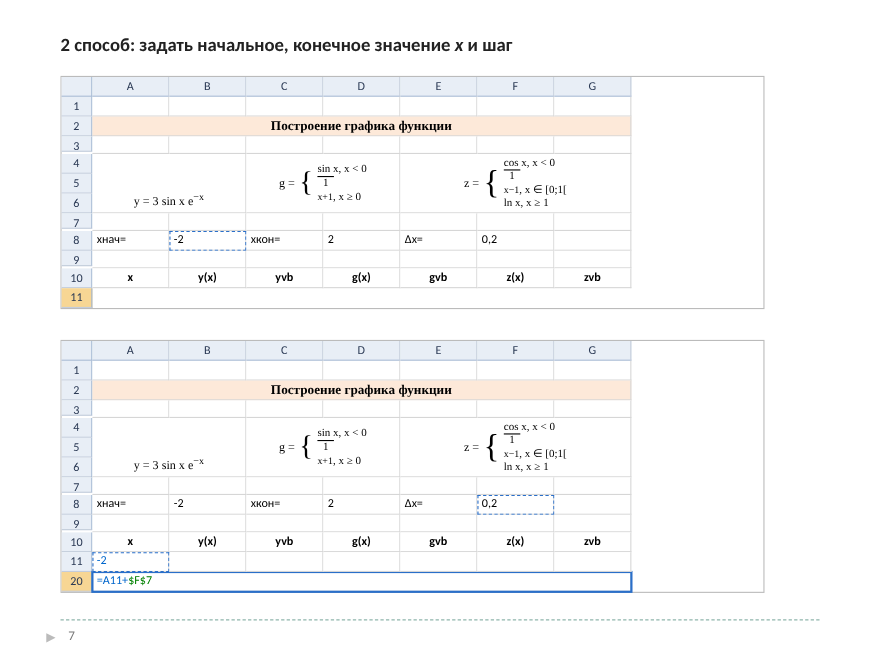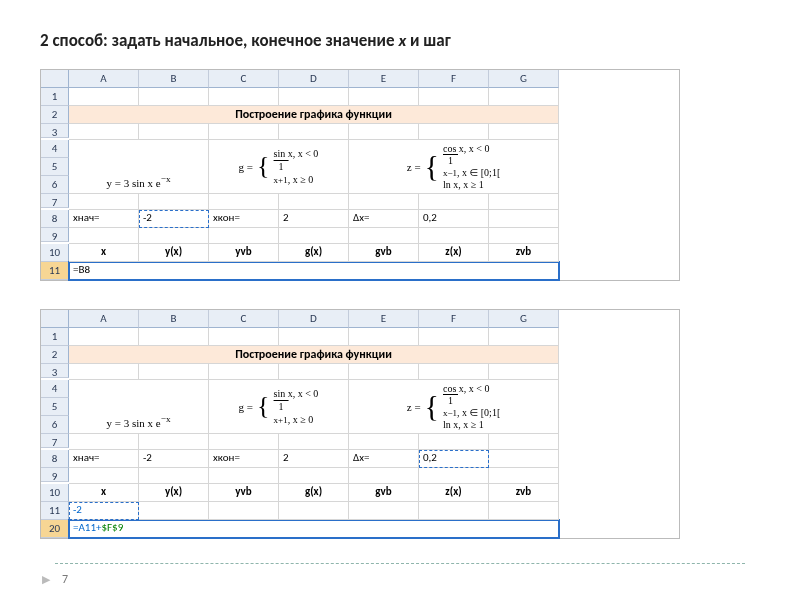--- a/index.html
+++ b/index.html
@@ -7,21 +7,21 @@
     margin: 0;
     padding: 0;
     font-family: Calibri, Arial, sans-serif;
     font-size: 12px;
     background: #fff;
     width: 800px;
     height: 600px;
     position: relative;
   }
   .slide {
-    padding: 30px 55px 20px 40px;
+    padding: 30px 55px 20px 55px;
   }
   .title {
     font-size: 17px;
     font-weight: bold;
     color: #222;
     margin-bottom: 18px;
   }
   .title .ital { font-style: italic; }
   .sheet {
     border: 1px solid #bbb;
@@ -61,21 +61,21 @@
     border-right: 1px solid #d6d6d6;
     border-bottom: 1px solid #d6d6d6;
     padding: 1px 4px;
     min-height: 16px;
     font-size: 11px;
     position: relative;
     background: #fff;
   }
   .cell.bold { font-weight: bold; text-align: center; }
   .cell.r { text-align: left; }
-  .span7 { grid-column: span 7; text-align: center; font-weight: bold; background: #fde9d9; font-size: 12px; }
+  .span7 { grid-column: span 7; text-align: center; font-weight: bold; background: #fde9d9; font-size: 12px; font-family: Liberation Serif, serif; }
   .eq { font-family: 'Cambria Math','Times New Roman',serif; font-size: 11px; }
   .selcell { outline: 2px solid #2a6fc9; outline-offset: -1px; }
   .dashed { outline: 1px dashed #2a6fc9; outline-offset: -1px; }
   .formula {
     grid-column: span 7;
     font-size: 11px;
     padding: 1px 4px;
     border-bottom: 1px solid #d6d6d6;
     border-right: 1px solid #d6d6d6;
   }
@@ -208,21 +208,20 @@
       <div class="rowh">10</div>
       <div class="cell bold">x</div>
       <div class="cell bold">y(x)</div>
       <div class="cell bold">yvb</div>
       <div class="cell bold">g(x)</div>
       <div class="cell bold">gvb</div>
       <div class="cell bold">z(x)</div>
       <div class="cell bold">zvb</div>
 
       <div class="rowh sel">11</div>
-      <div class="formula selcell">=B8</div>
     </div>
   </div>
 
   <div class="sheet">
     <div class="grid">
       <div class="corner"></div>
       <div class="colh">A</div>
       <div class="colh">B</div>
       <div class="colh">C</div>
       <div class="colh">D</div>
@@ -318,21 +317,21 @@
       <div class="cell r dashed" style="color:#0066cc;">-2</div>
       <div class="cell"></div>
         <div class="cell"></div>
         <div class="cell"></div>
         <div class="cell"></div>
         <div class="cell"></div>
         <div class="cell"></div>
 
       <div class="rowh sel">20</div>
       <div class="formula selcell">
-        <span class="blue">=A11+</span><span class="green">$F$9</span>
+        <span class="blue">=A11+</span><span class="green">$F$7</span>
       </div>
     </div>
   </div>
 </div>
 
 <div class="sep-line"></div>
 <div class="arrow">▶</div>
 <div class="page-num">7</div>
 
 </body></html>

